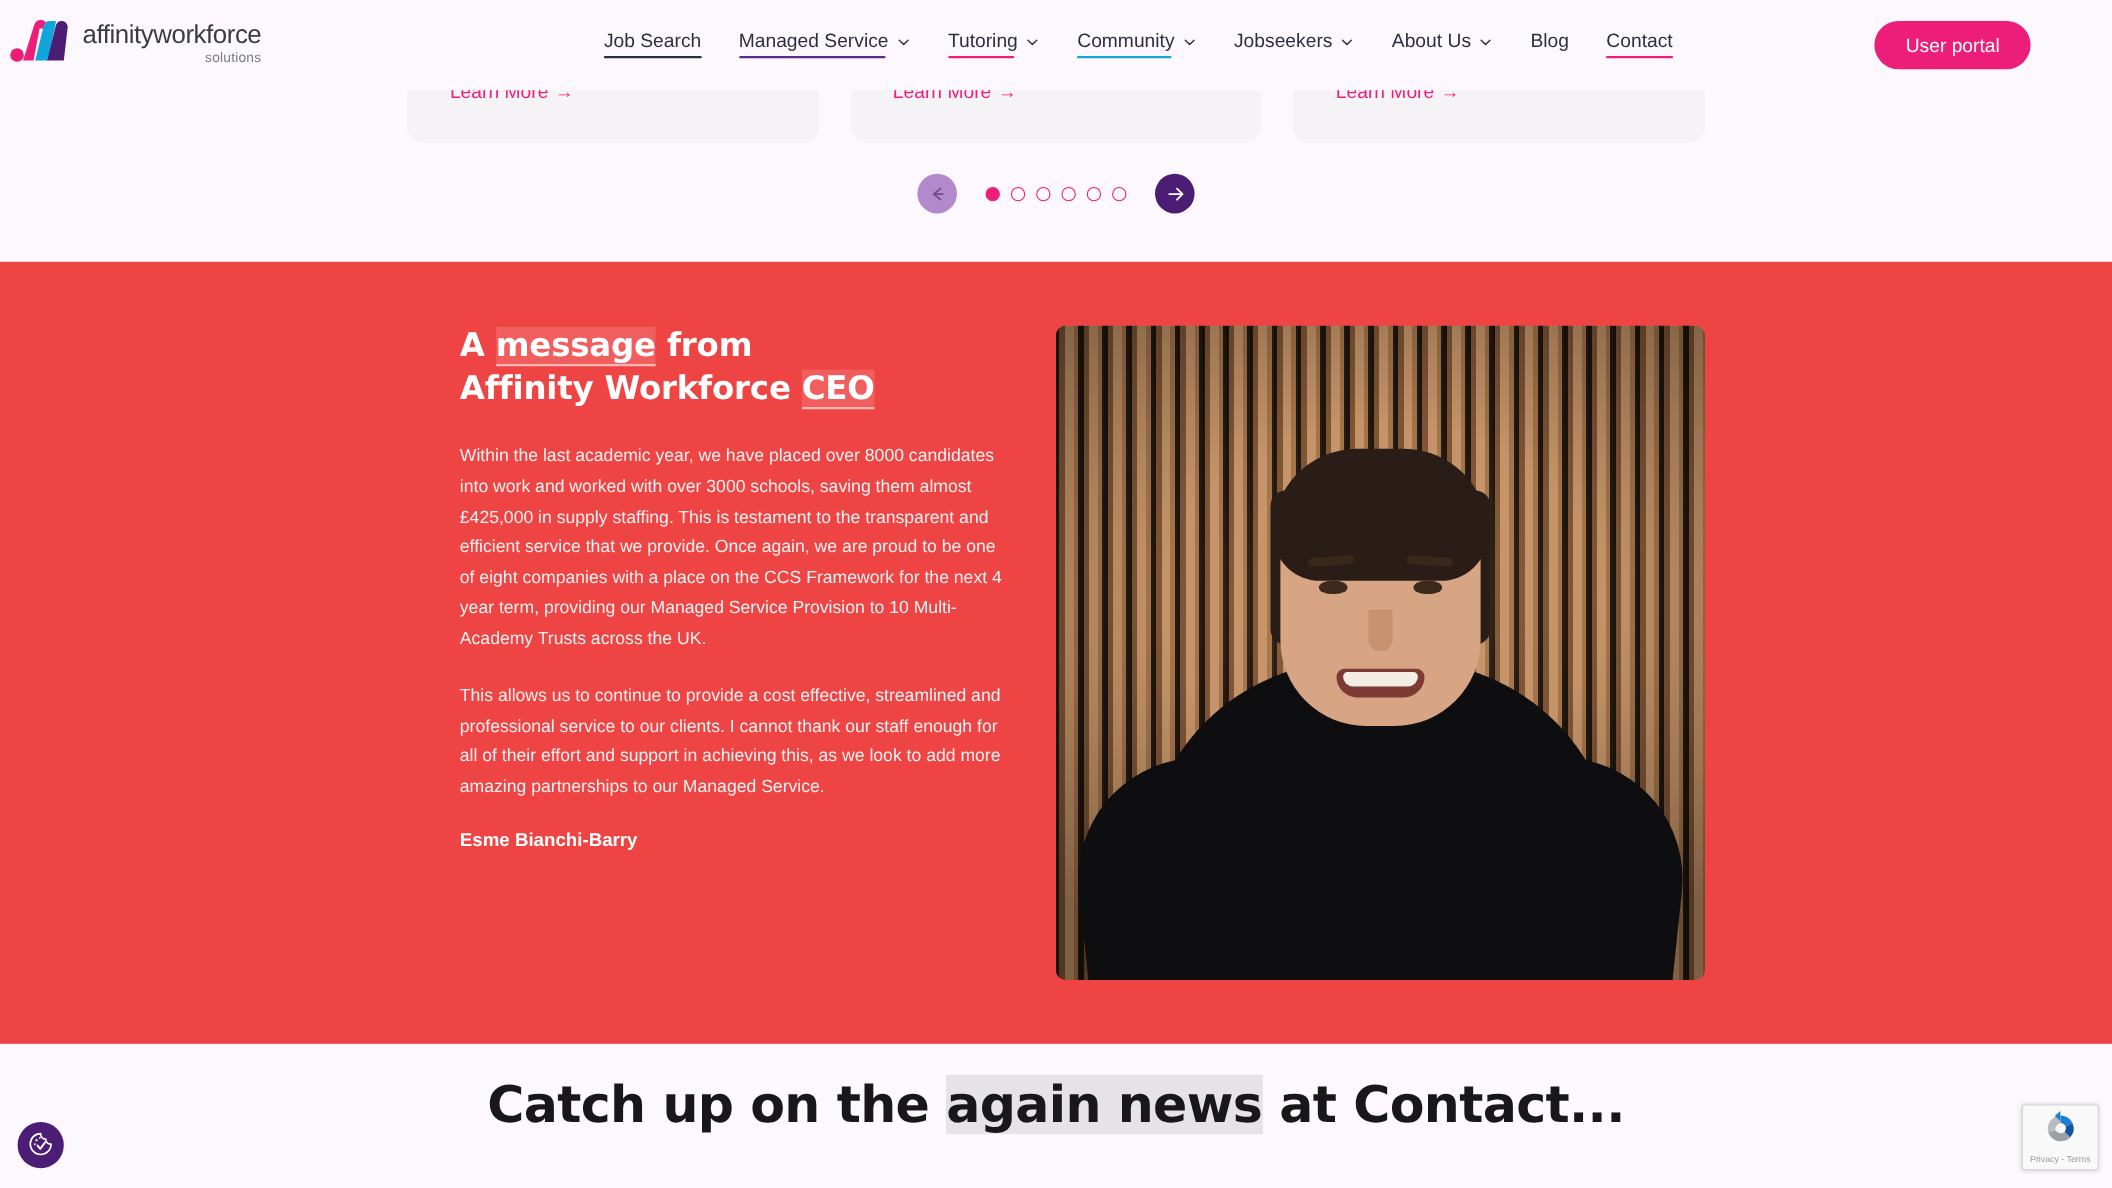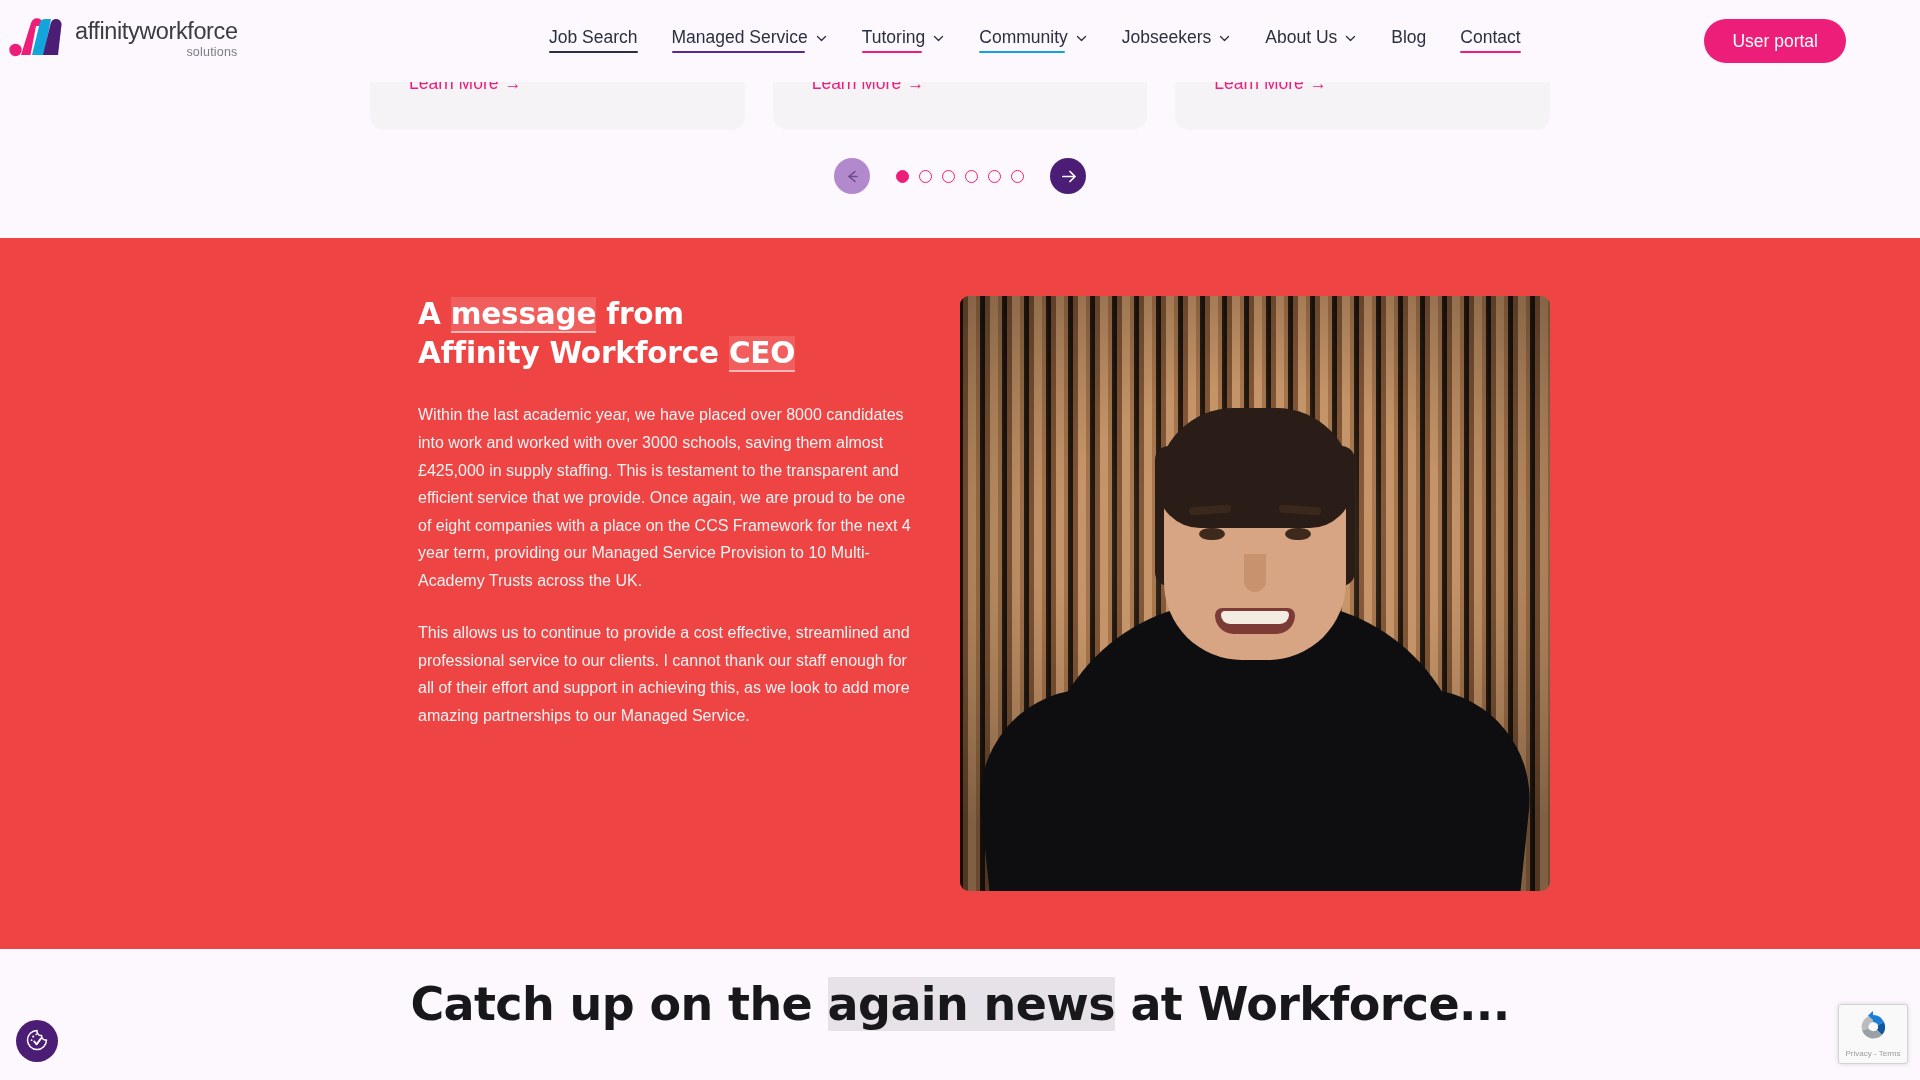--- a/index.html
+++ b/index.html
@@ -589,20 +589,21 @@
   <div class="ceo-inner">
 
     <div class="ceo-text">
       <h2 class="ceo-heading">
         <span>A </span><span class="hl">message</span><span> from</span><br>
         <span>Affinity Workforce </span><span class="hl">CEO</span>
       </h2>
 
       <p class="ceo-para">Within the last academic year, we have placed over 8000 candidates into work and worked with over 3000 schools, saving them almost £425,000 in supply staffing. This is testament to the transparent and efficient service that we provide. Once again, we are proud to be one of eight companies with a place on the CCS Framework for the next 4 year term, providing our Managed Service Provision to 10 Multi-Academy Trusts across the UK.</p>
       <p class="ceo-para">This allows us to continue to provide a cost effective, streamlined and professional service to our clients. I cannot thank our staff enough for all of their effort and support in achieving this, as we look to add more amazing partnerships to our Managed Service.</p>
+      <p class="ceo-sign">Esme Bianchi-Barry</p>
     </div>
 
     <div class="ceo-photo" aria-label="Portrait of Esme Bianchi-Barry in front of a wooden slat wall">
       <div class="slats"></div>
       <div class="slats-shade"></div>
       <div class="person">
         <div class="shoulder-l"></div>
         <div class="shoulder-r"></div>
         <div class="hair-side-l"></div>
         <div class="hair-side-r"></div>
@@ -619,21 +620,21 @@
             <div class="teeth"></div>
           </div>
       </div>
     </div>
 
   </div>
 </section>
 
 <section class="news-section">
   <h2 class="news-heading">
-    <span>Catch up on the </span><span class="hl2">again news</span><span> at Workforce...</span>
+    <span>Catch up on the </span><span class="hl2">again news</span><span> at Contact...</span>
   </h2>
 </section>
 
 <button class="access-widget" aria-label="Accessibility options">
   <span>
     <svg width="26" height="26" viewBox="0 0 26 26">
       <path d="M13 3.5 A9.5 9.5 0 1 0 22.5 13 A4.2 4.2 0 0 1 17.6 8.6 A4.4 4.4 0 0 1 13 3.5 Z" fill="none" stroke="#ffffff" stroke-width="1.5" stroke-linejoin="round"></path>
       <circle cx="9.2" cy="9.6" r="1.05" fill="#ffffff"></circle>
       <circle cx="12.2" cy="7.4" r="0.8" fill="#ffffff"></circle>
       <circle cx="7.6" cy="13.2" r="0.9" fill="#ffffff"></circle>

